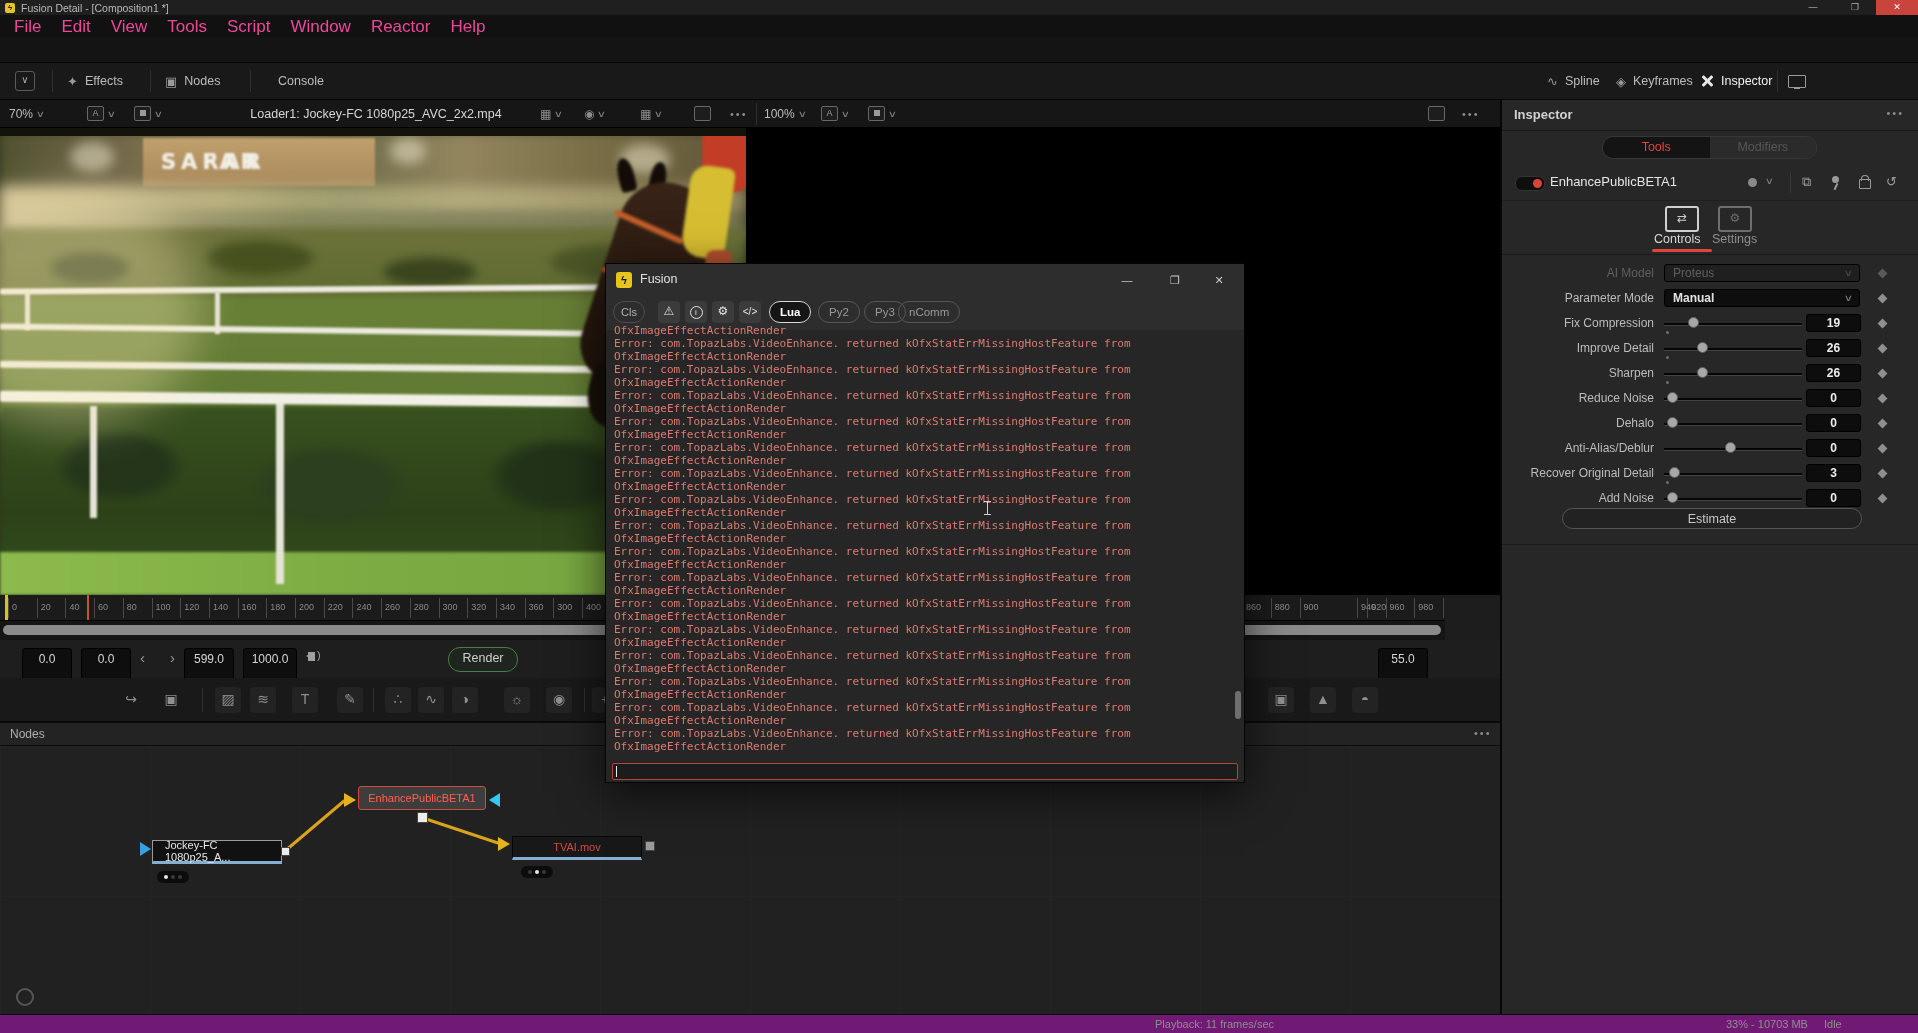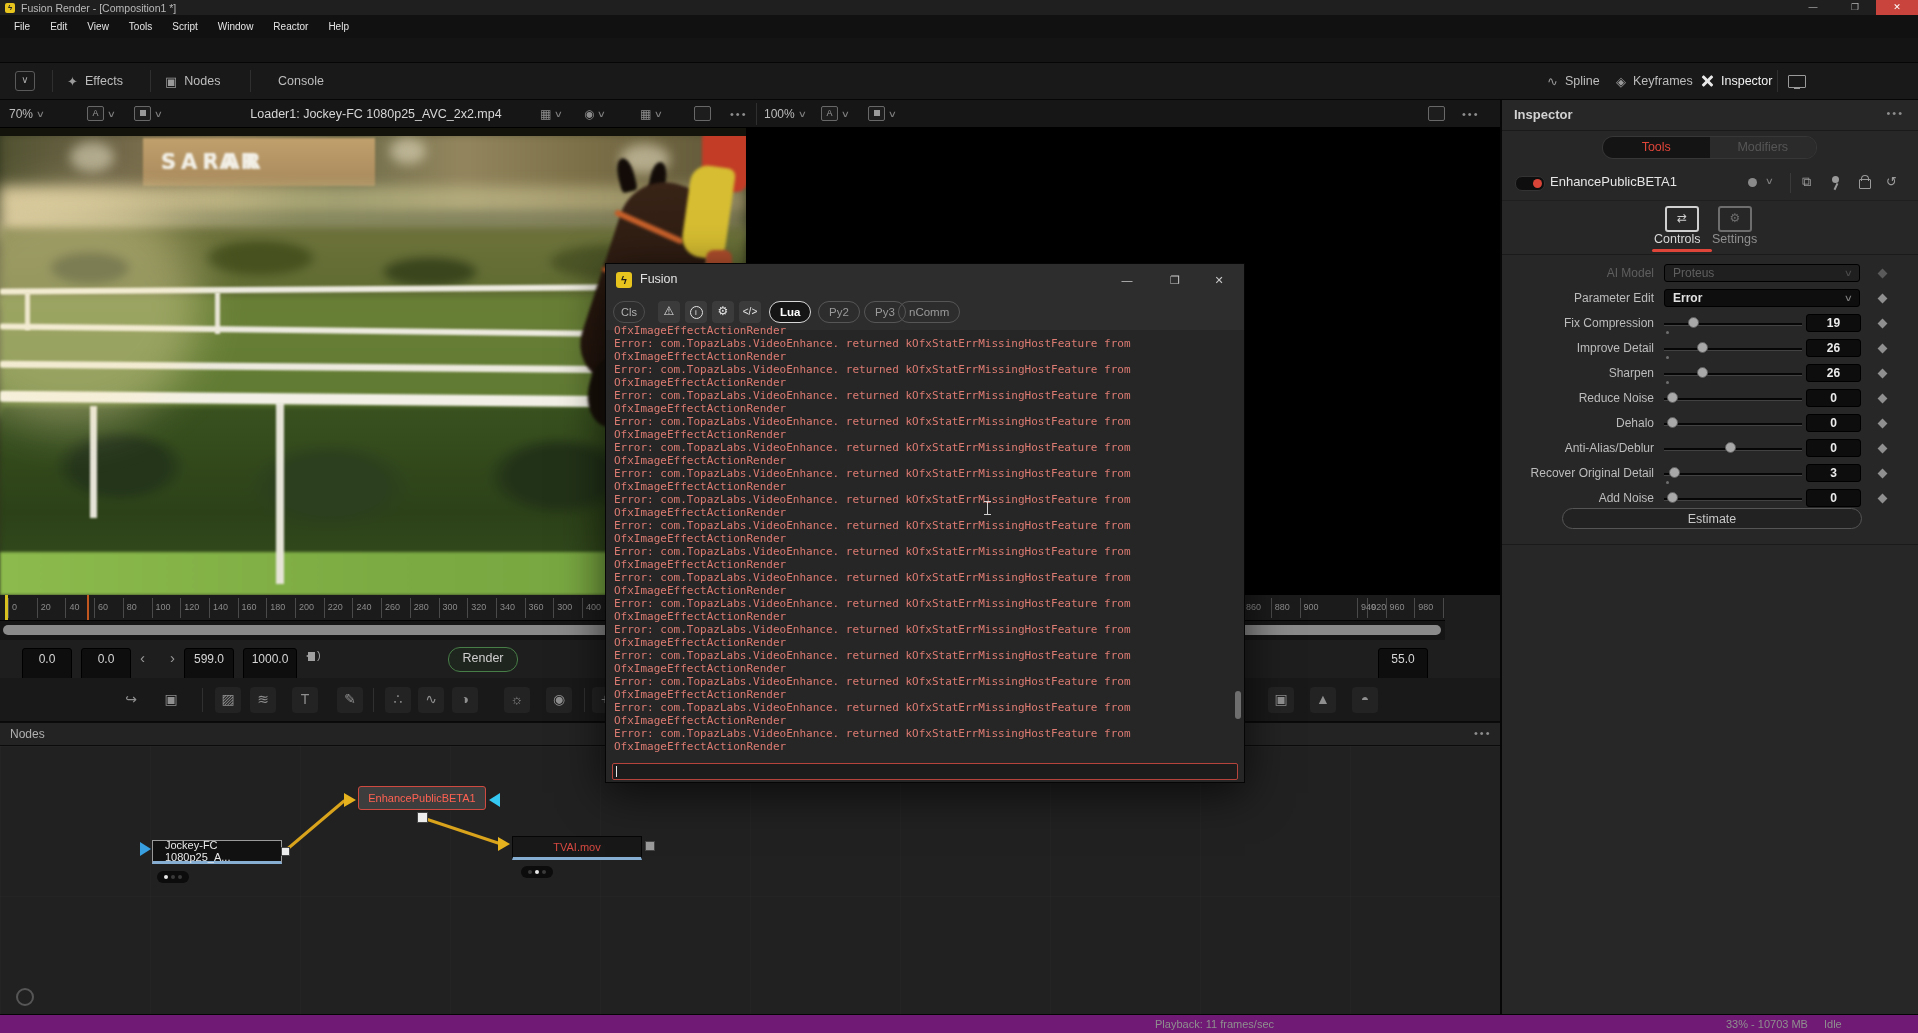--- a/index.html
+++ b/index.html
@@ -11,21 +11,21 @@
   #titlebar{left:0;top:0;width:1918px;height:15px;background:#1f1f1f;display:flex;align-items:center;}
   #titlebar .appicon{width:10px;height:10px;margin:0 6px 0 5px;background:#e8c51e;border-radius:2px;
     color:#222;font-size:8px;line-height:10px;text-align:center;font-weight:bold;}
   #titlebar .ttl{font-size:10.5px;color:#b9b9b9;}
   .wbtns{position:absolute;right:0;top:0;height:15px;display:flex;}
   .wbtn{width:42px;height:15px;text-align:center;line-height:14px;font-size:9px;color:#b5b5b5;}
   .wbtn.close{background:#c8443c;color:#fff;}
 
   
   #menubar{left:0;top:15px;width:1918px;height:23px;background:#111;display:flex;align-items:center;padding-left:4px;box-sizing:border-box;}
-  #menubar .mi{padding:0 10px;font-size:10px;color:#e5e5e5;line-height:23px;}
+  #menubar .mi{padding:0 10px;font-size:17px;color:#ec4899;line-height:23px;}
 
   
   #tabbar{left:0;top:38px;width:1918px;height:24px;background:#0c0c0c;}
   #comp-tab{position:absolute;left:55px;top:0;width:172px;height:24px;background:#1c1c1c;display:flex;align-items:center;justify-content:center;gap:26px;font-size:12px;color:#dcdcdc;}
   #comp-tab .x{color:#9a9a9a;font-size:12px;}
 
   
   #topbar{left:0;top:62px;width:1918px;height:38px;background:#191919;border-top:1px solid #060606;border-bottom:1px solid #060606;box-sizing:border-box;}
   .tb-item{position:absolute;top:0;height:36px;display:flex;align-items:center;gap:7px;color:#bdbdbd;font-size:12.5px;}
   .tb-ico{color:#9a9a9a;font-size:13px;}
@@ -205,21 +205,21 @@
   .ibeam:before{content:"";position:absolute;left:4px;top:1px;width:1px;height:12px;background:#efefef;}
   .ibeam:after{content:"";position:absolute;left:1px;top:0px;width:7px;height:1px;background:#efefef;box-shadow:0 13px 0 #efefef;}
 </style>
 </head>
 <body>
 
 <div id="app">
 
   <div id="titlebar" class="abs">
     <span class="appicon">ϟ</span>
-    <span class="ttl">Fusion Render - [Composition1 *]</span>
+    <span class="ttl">Fusion Detail - [Composition1 *]</span>
     <span class="wbtns">
       <span class="wbtn">—</span>
       <span class="wbtn">❐</span>
       <span class="wbtn close">✕</span>
     </span>
   </div>
 
   <div id="menubar" class="abs">
       <div class="mi">File</div>
       <div class="mi">Edit</div>
@@ -517,23 +517,23 @@
     <div id="ctl-rows">
         <div class="ctl-row" style="top: 163px;">
           <div class="ctl-lbl dim">AI Model</div>
           <div class="dd dim">
             <div class="v">Proteus</div>
             <div class="chev">∨</div>
           </div>
           <div class="kdiamond dim"></div>
         </div>
         <div class="ctl-row" style="top: 188px;">
-          <div class="ctl-lbl">Parameter Edit</div>
+          <div class="ctl-lbl">Parameter Mode</div>
           <div class="dd">
-            <div class="v">Error</div>
+            <div class="v">Manual</div>
             <div class="chev">∨</div>
           </div>
           <div class="kdiamond"></div>
         </div>
         <div class="ctl-row" style="top: 213px;">
           <div class="ctl-lbl">Fix Compression</div>
           <div class="track"></div>
           <div class="thumb" style="left: 186.13px;"></div>
           <div class="subdot"></div>
           <div class="vbox">19</div>

